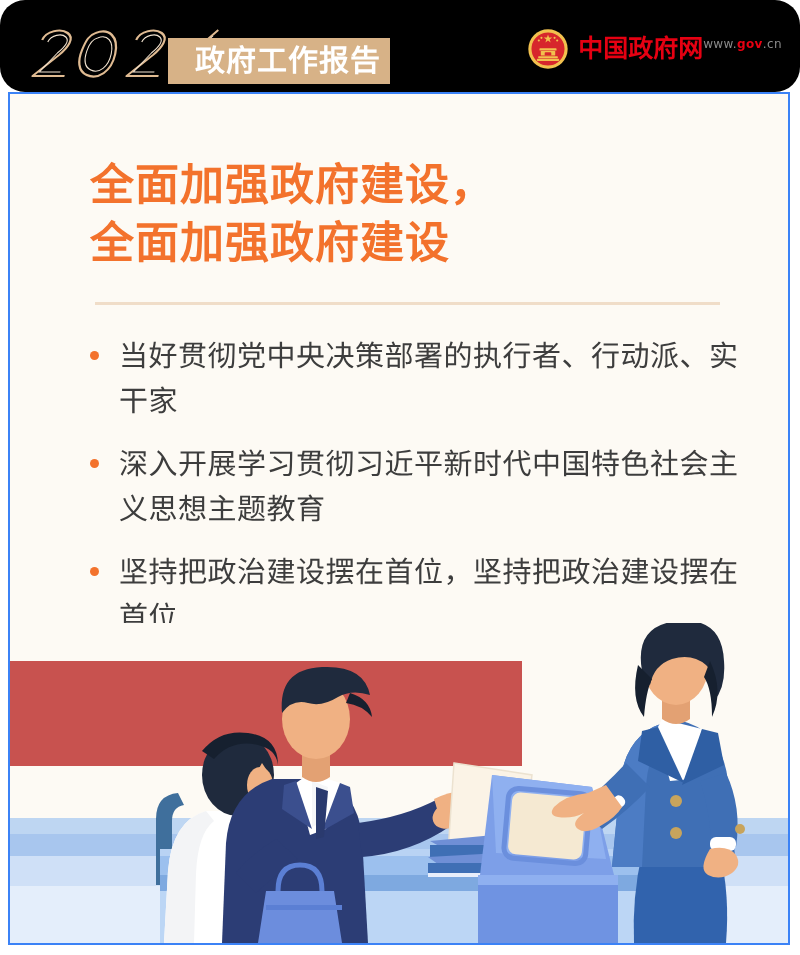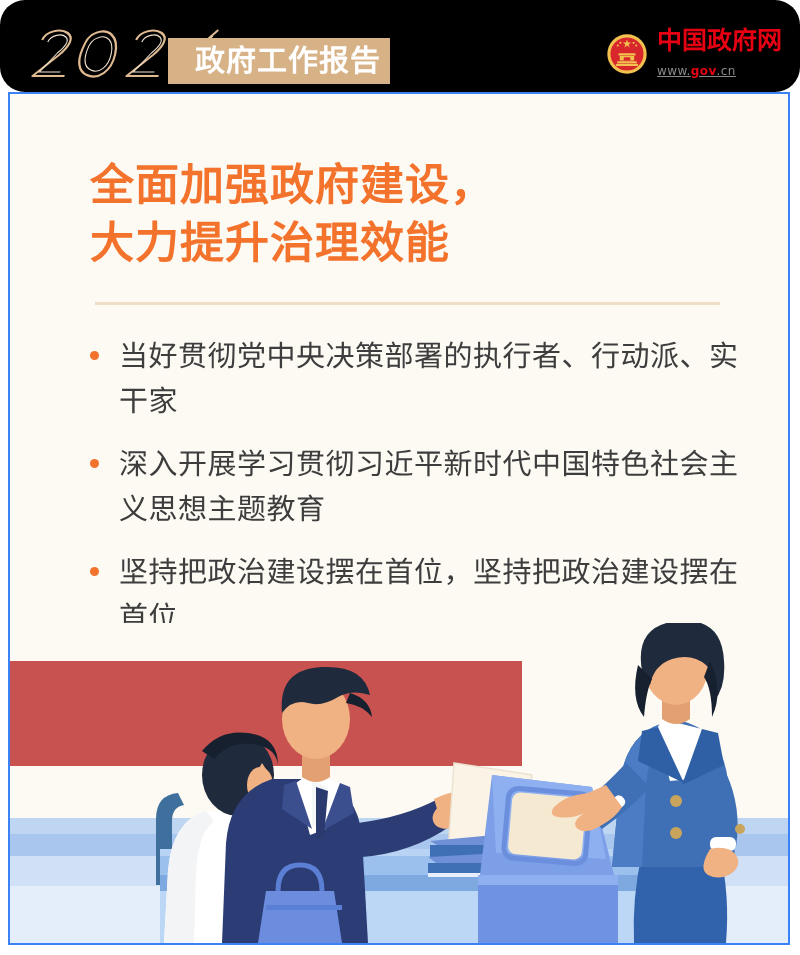--- a/index.html
+++ b/index.html
@@ -58,35 +58,34 @@
 
   .brand {
     position: absolute;
     right: 18px;
     top: 28px;
     display: flex;
     align-items: center;
     gap: 9px;
   }
   .emblem { width: 42px; height: 42px; display: block; }
-  .brand-text { display: flex; flex-direction: column; justify-content: center; }
+  .brand-text { display: flex; flex-direction: row; justify-content: center; }
   .brand-name {
     color: #e60012;
     font-size: 25px;
     font-weight: bold;
     line-height: 1.05;
     letter-spacing: 0px;
   }
   .brand-url {
     color: #8a8a8a;
     font-size: 12px;
     line-height: 1.3;
-    margin-top: 10px;
+    margin-top: 1px;
     letter-spacing: 0.4px;
-    text-decoration: underline;
   }
   .brand-url b { color: #e60012; }
 
   
   .card {
     position: absolute;
     left: 8px;
     top: 92px;
     width: 782px;
     height: 853px;
@@ -226,21 +225,21 @@
         <span>www.</span><b>gov</b><span>.cn</span>
       </div>
     </div>
   </div>
 </div>
 
 <div class="card">
 
   <div class="title-block">
     <div class="title-line">全面加强政府建设，</div>
-    <div class="title-line">大力提升治理效能</div>
+    <div class="title-line">全面加强政府建设</div>
   </div>
 
   <div class="divider"></div>
 
   <div class="bullets">
     <div class="bullet">
       <span class="bullet-dot"></span>
       <span class="bullet-text">当好贯彻党中央决策部署的执行者、行动派、实干家</span>
     </div>
     <div class="bullet">

